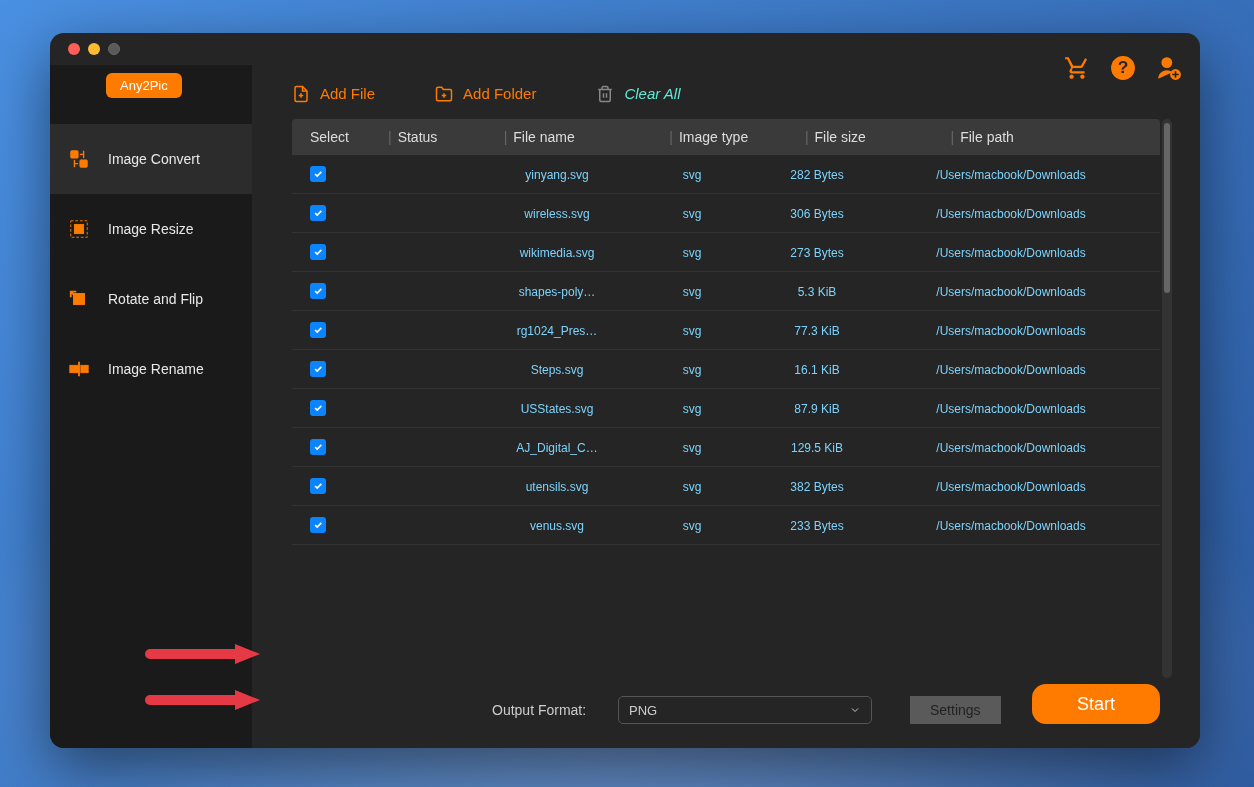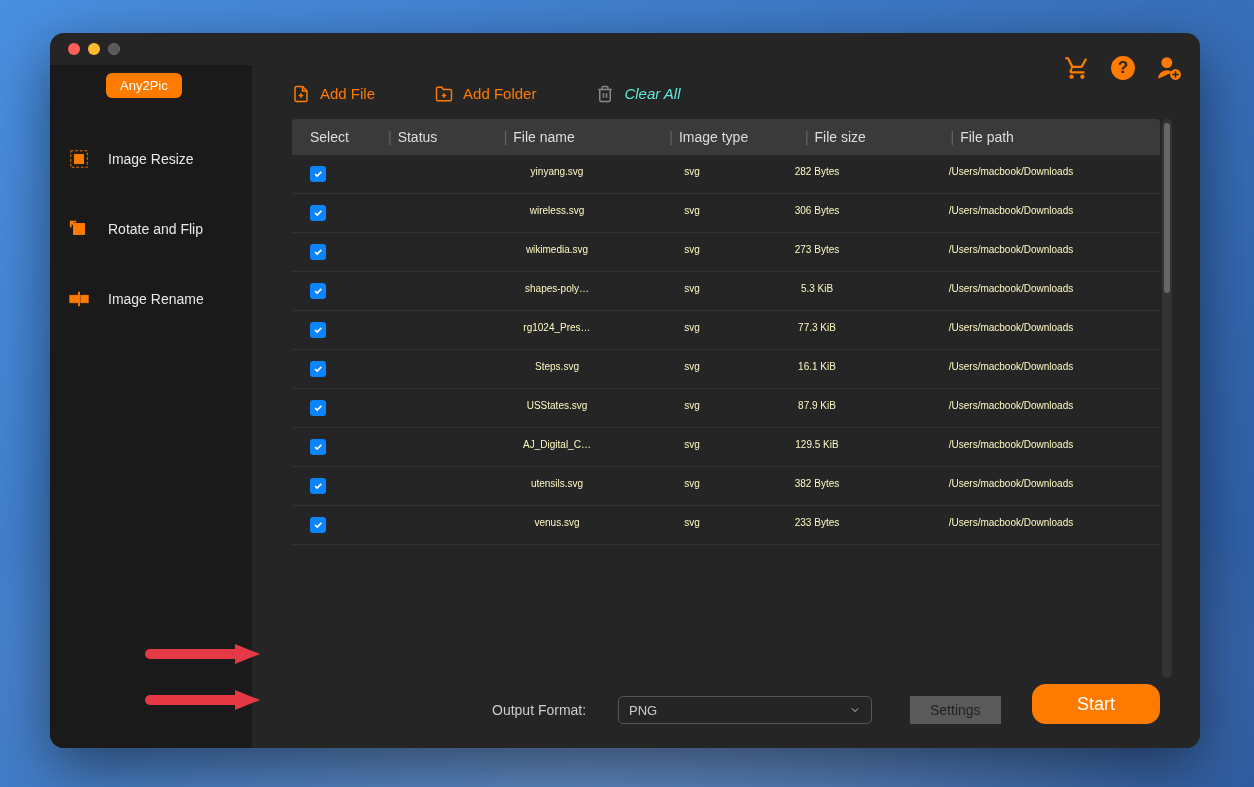--- a/index.html
+++ b/index.html
@@ -37,21 +37,21 @@
 .table-header { display: flex; background: #3a3a3a; border-radius: 4px 4px 0 0; padding: 10px 0; color: #ddd; font-size: 14px; }
 .th-select { width: 90px; padding-left: 18px; }
 .th-status { width: 100px; }
 .th-name { width: 150px; }
 .th-type { width: 120px; }
 .th-size { width: 130px; }
 .th-path { flex: 1; }
 .th-sep { color: #666; padding: 0 6px; }
 
 .table-body { max-height: 420px; overflow-y: auto; }
-.table-row { display: flex; align-items: flex-start; padding: 11px 0; border-bottom: 1px solid #333; color: #fef9c3; font-size: 10px; }
+.table-row { display: flex; align-items: flex-end; padding: 11px 0; border-bottom: 1px solid #333; color: #7dd3fc; font-size: 12px; }
 .td-select { width: 90px; padding-left: 18px; }
 .td-status { width: 100px; }
 .td-name { width: 150px; text-align: center; white-space: nowrap; overflow: hidden; text-overflow: ellipsis; }
 .td-type { width: 120px; text-align: center; }
 .td-size { width: 130px; text-align: center; }
 .td-path { flex: 1; text-align: center; padding-right: 20px; }
 .checkbox { width: 16px; height: 16px; background: #0a84ff; border-radius: 3px; display: flex; align-items: center; justify-content: center; cursor: pointer; }
 .checkbox svg { width: 10px; height: 10px; }
 
 .scrollbar-track { position: absolute; right: 28px; top: 0; width: 10px; height: 100%; background: #333; border-radius: 5px; }
@@ -97,20 +97,28 @@
           <circle cx="18" cy="18" r="5" fill="#ff7b00"></circle>
           <path d="M18 15v6M15 18h6" stroke="#252525" stroke-width="1.5"></path>
         </svg>
     </div>
   </div>
 
   <div class="body">
     <div class="sidebar">
       <div class="app-badge">Any2Pic</div>
       <div id="sidebar-items">
+          <div class="nav-item active">
+            <svg class="nav-icon" viewBox="0 0 24 24" fill="#ff7b00" stroke="#ff7b00">
+              <rect x="3" y="3" width="8" height="8" rx="1"></rect>
+              <rect x="13" y="13" width="8" height="8" rx="1"></rect>
+              <path d="M13 7h4M17 3v8M7 17h4M7 13v8" stroke-width="1.5"></path>
+            </svg>
+            <span>Image Convert</span>
+          </div>
           <div class="nav-item">
             <svg class="nav-icon" viewBox="0 0 24 24" fill="#ff7b00" stroke="#ff7b00">
               <rect x="3" y="3" width="18" height="18" stroke-dasharray="3 2" fill="none"></rect>
               <rect x="7" y="7" width="10" height="10"></rect>
             </svg>
             <span>Image Resize</span>
           </div>
           <div class="nav-item">
             <svg class="nav-icon" viewBox="0 0 24 24" fill="#ff7b00" stroke="#ff7b00">
               <rect x="6" y="6" width="12" height="12"></rect>

